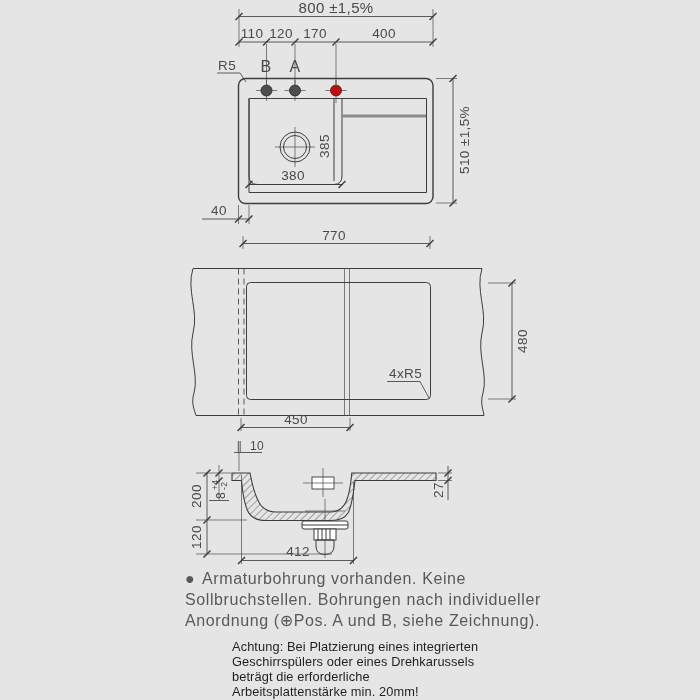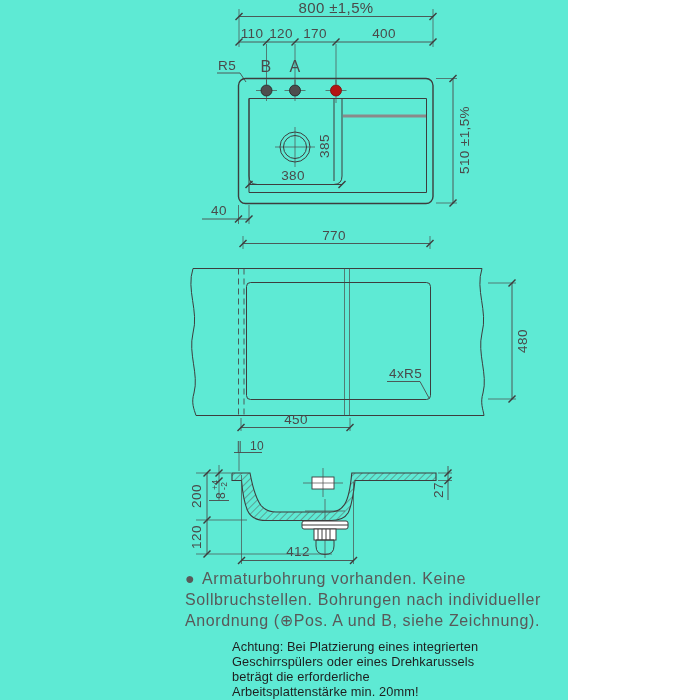--- a/index.html
+++ b/index.html
@@ -1,16 +1,16 @@
 <!DOCTYPE html>
 <html><head>
 <meta charset="utf-8">
 <style>
   html,body{margin:0;padding:0;background:#fff;}
-  #stage{position:relative;width:568px;height:700px;background:#5eead4;overflow:hidden;}
+  #stage{position:relative;width:700px;height:700px;background:#e5e5e5;overflow:hidden;}
   svg{position:absolute;left:0;top:0;}
   svg text{font-family:"Liberation Sans","DejaVu Sans",sans-serif;fill:#4a4a4a;letter-spacing:.4px;}
   .t12{font-size:12px}.t13{font-size:13.5px}.t15{font-size:15px}.t16{font-size:16px}.t8{font-size:8.5px}
   .ln{stroke:#3d3d3d;stroke-width:1.4;fill:none;stroke-linecap:round}
   .ln2{stroke:#3d3d3d;stroke-width:1;fill:none}
   .thin{stroke:#4a4a4a;stroke-width:.7;fill:none}
   .dim{stroke:#4a4a4a;stroke-width:.9;fill:none}
   .tick{stroke:#3d3d3d;stroke-width:1.5;fill:none}
   .dash{stroke:#4a4a4a;stroke-width:.9;fill:none;stroke-dasharray:6 4}
   .note{font-size:16px;fill:#595959;letter-spacing:.6px}

